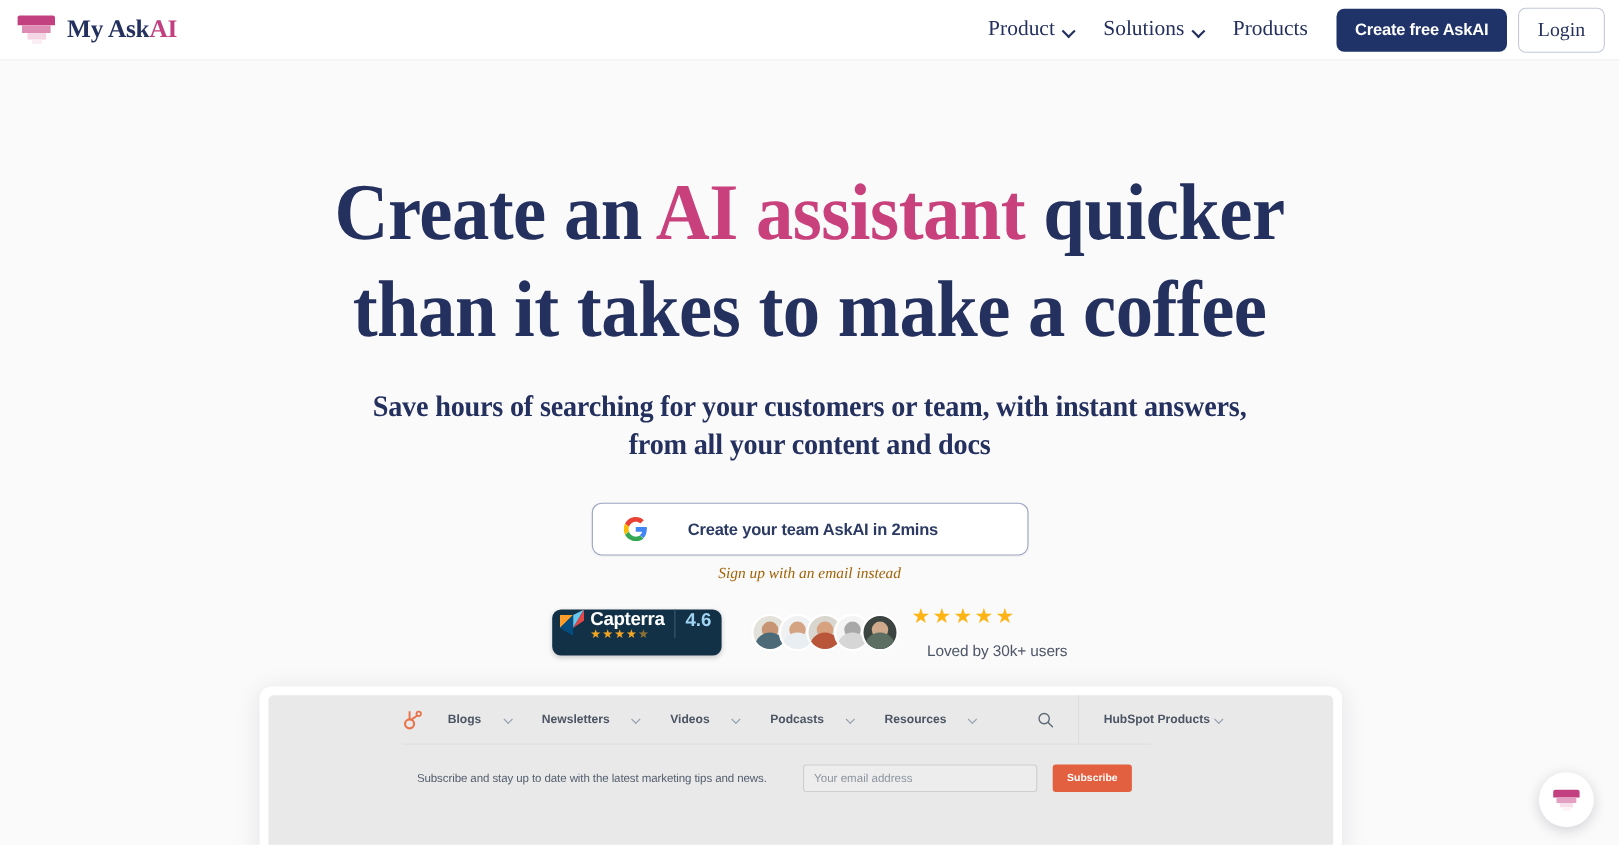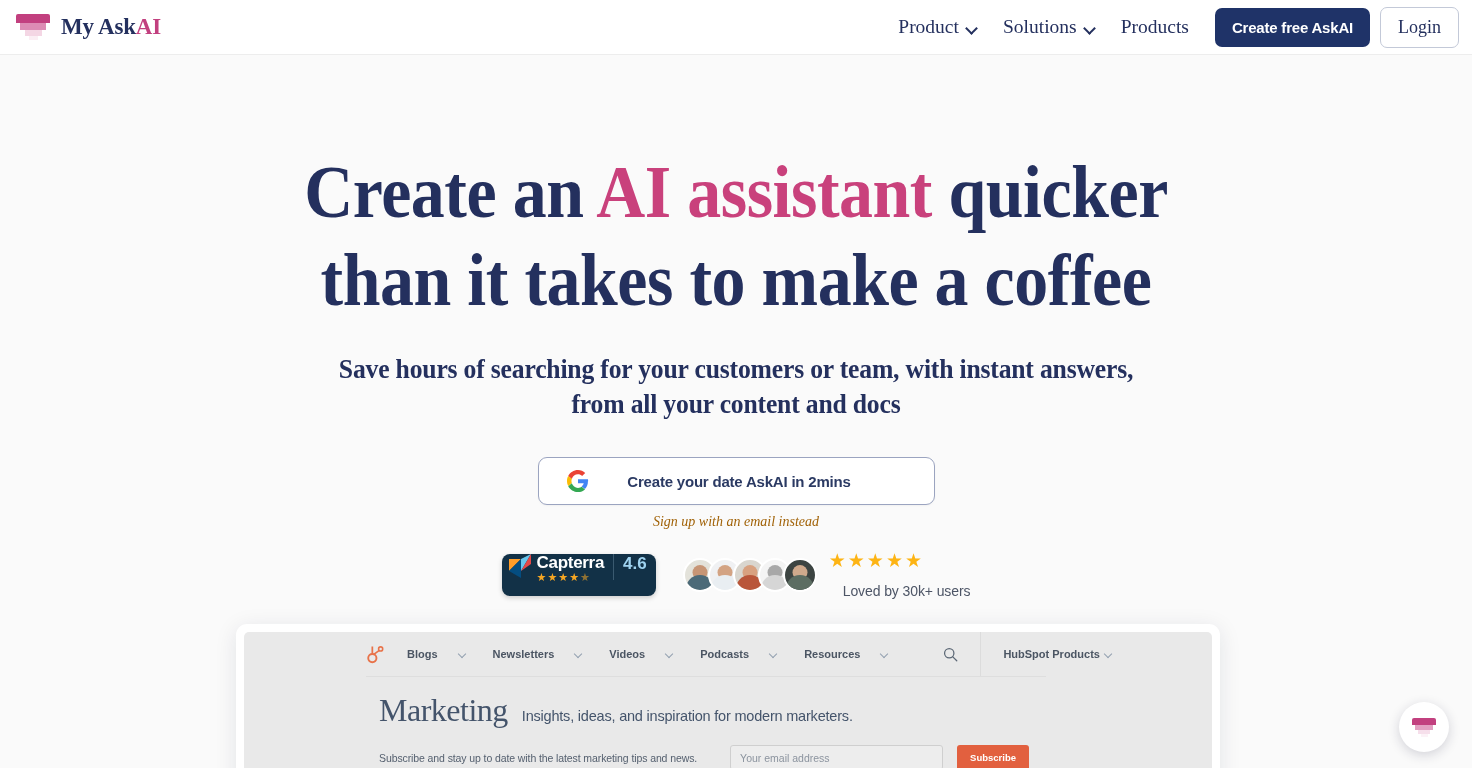--- a/index.html
+++ b/index.html
@@ -274,21 +274,21 @@
   </p>
 
   <div class="cta-wrap">
     <div class="google-btn">
       <svg class="g-icon" viewBox="0 0 48 48">
         <path fill="#EA4335" d="M24 9.5c3.5 0 6.6 1.2 9 3.6l6.8-6.8C35.6 2.5 30.2 0 24 0 14.6 0 6.5 5.4 2.6 13.2l7.9 6.2C12.4 13.6 17.7 9.5 24 9.5z"></path>
         <path fill="#4285F4" d="M46.1 24.6c0-1.6-.1-3.1-.4-4.6H24v9.1h12.4c-.5 2.9-2.2 5.3-4.6 6.9l7.2 5.6c4.2-3.9 6.7-9.7 6.7-17z"></path>
         <path fill="#FBBC05" d="M10.5 28.6c-.5-1.4-.8-2.9-.8-4.6s.3-3.2.8-4.6l-7.9-6.2C1 16.3 0 20 0 24s1 7.7 2.6 10.8l7.9-6.2z"></path>
         <path fill="#34A853" d="M24 48c6.2 0 11.5-2 15.3-5.6l-7.2-5.6c-2 1.4-4.6 2.2-8.1 2.2-6.3 0-11.6-4.1-13.5-9.9l-7.9 6.2C6.5 42.6 14.6 48 24 48z"></path>
       </svg>
-      <span class="google-label">Create your date AskAI in 2mins</span>
+      <span class="google-label">Create your team AskAI in 2mins</span>
     </div>
 
     <div class="email-alt">Sign up with an email instead</div>
   </div>
 
   <div class="proof">
 
     <div class="capterra">
       <svg class="cap-mark" viewBox="0 0 22 24">
         <polygon points="0,5 12,5 0,17" fill="#FF9D28"></polygon>
@@ -388,24 +388,20 @@
       <span class="hs-vdiv"></span>
 
       <div class="hs-products">
         <span>HubSpot Products</span>
         <span class="chev-s"></span>
       </div>
 
       <span class="hs-navline"></span>
     </div>
 
-    <div class="hs-title-row">
-      <span class="hs-marketing">Marketing</span>
-      <span class="hs-tagline">Insights, ideas, and inspiration for modern marketers.</span>
-    </div>
 
     <div class="hs-sub-row">
       <span class="hs-sub-text">Subscribe and stay up to date with the latest marketing tips and news.</span>
       <div class="hs-email">Your email address</div>
       <button class="hs-subscribe">Subscribe</button>
     </div>
 
   </div>
 </div>
 

